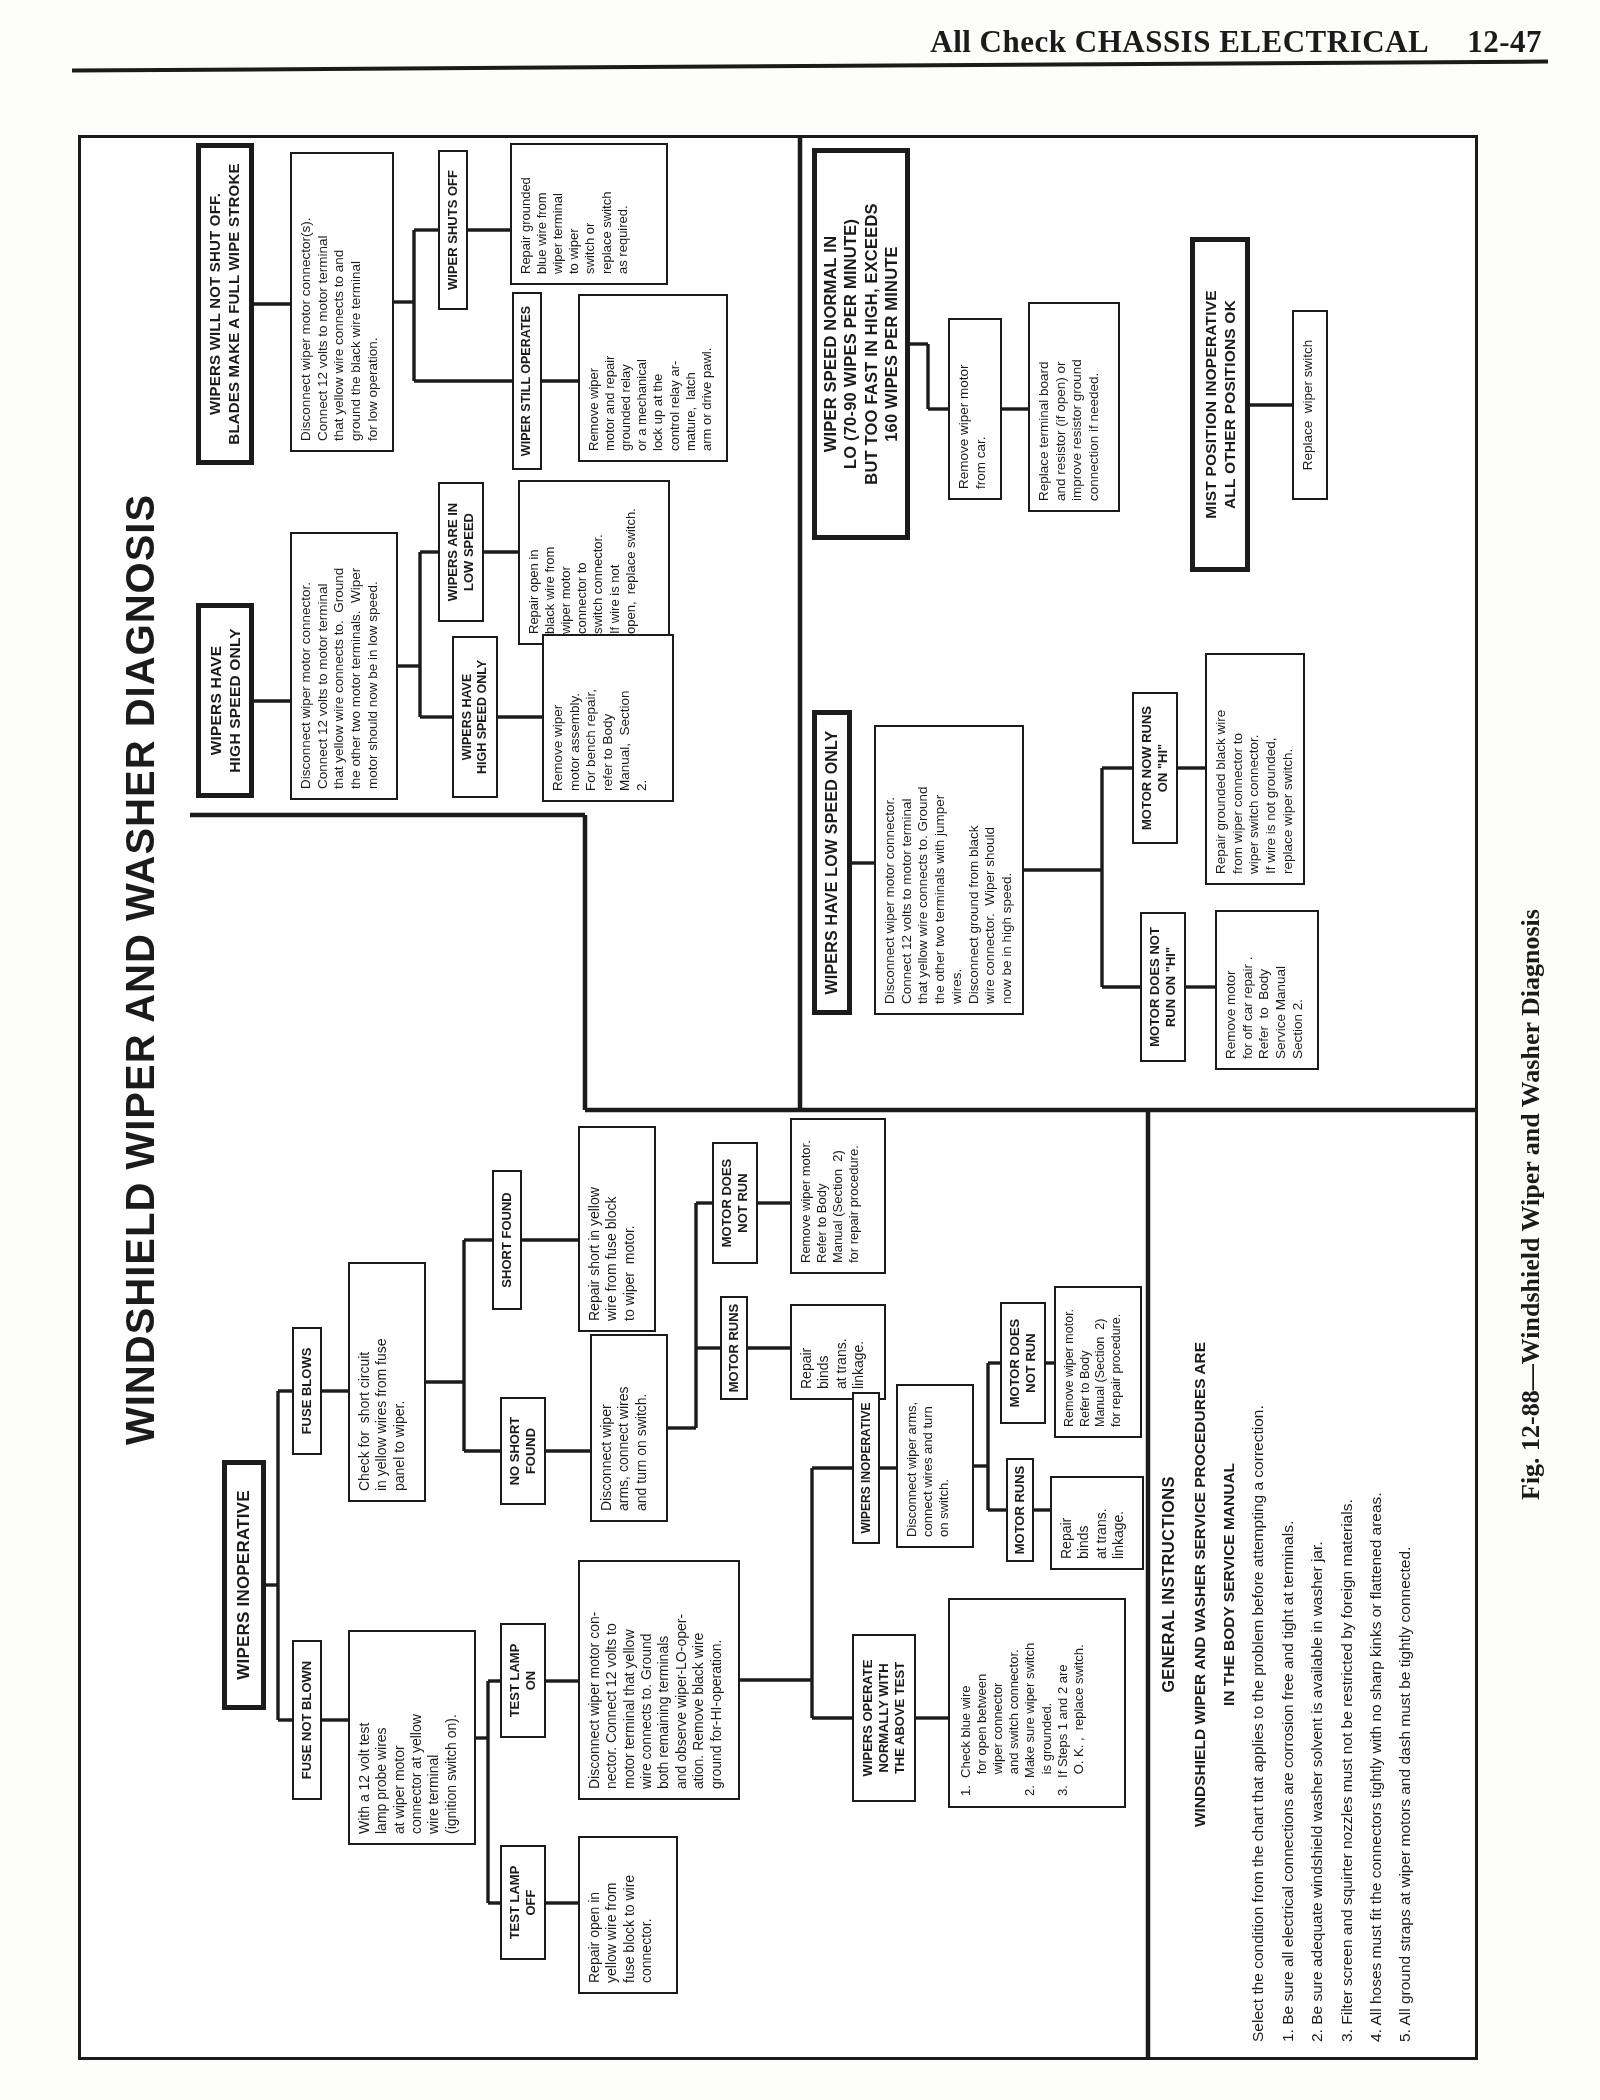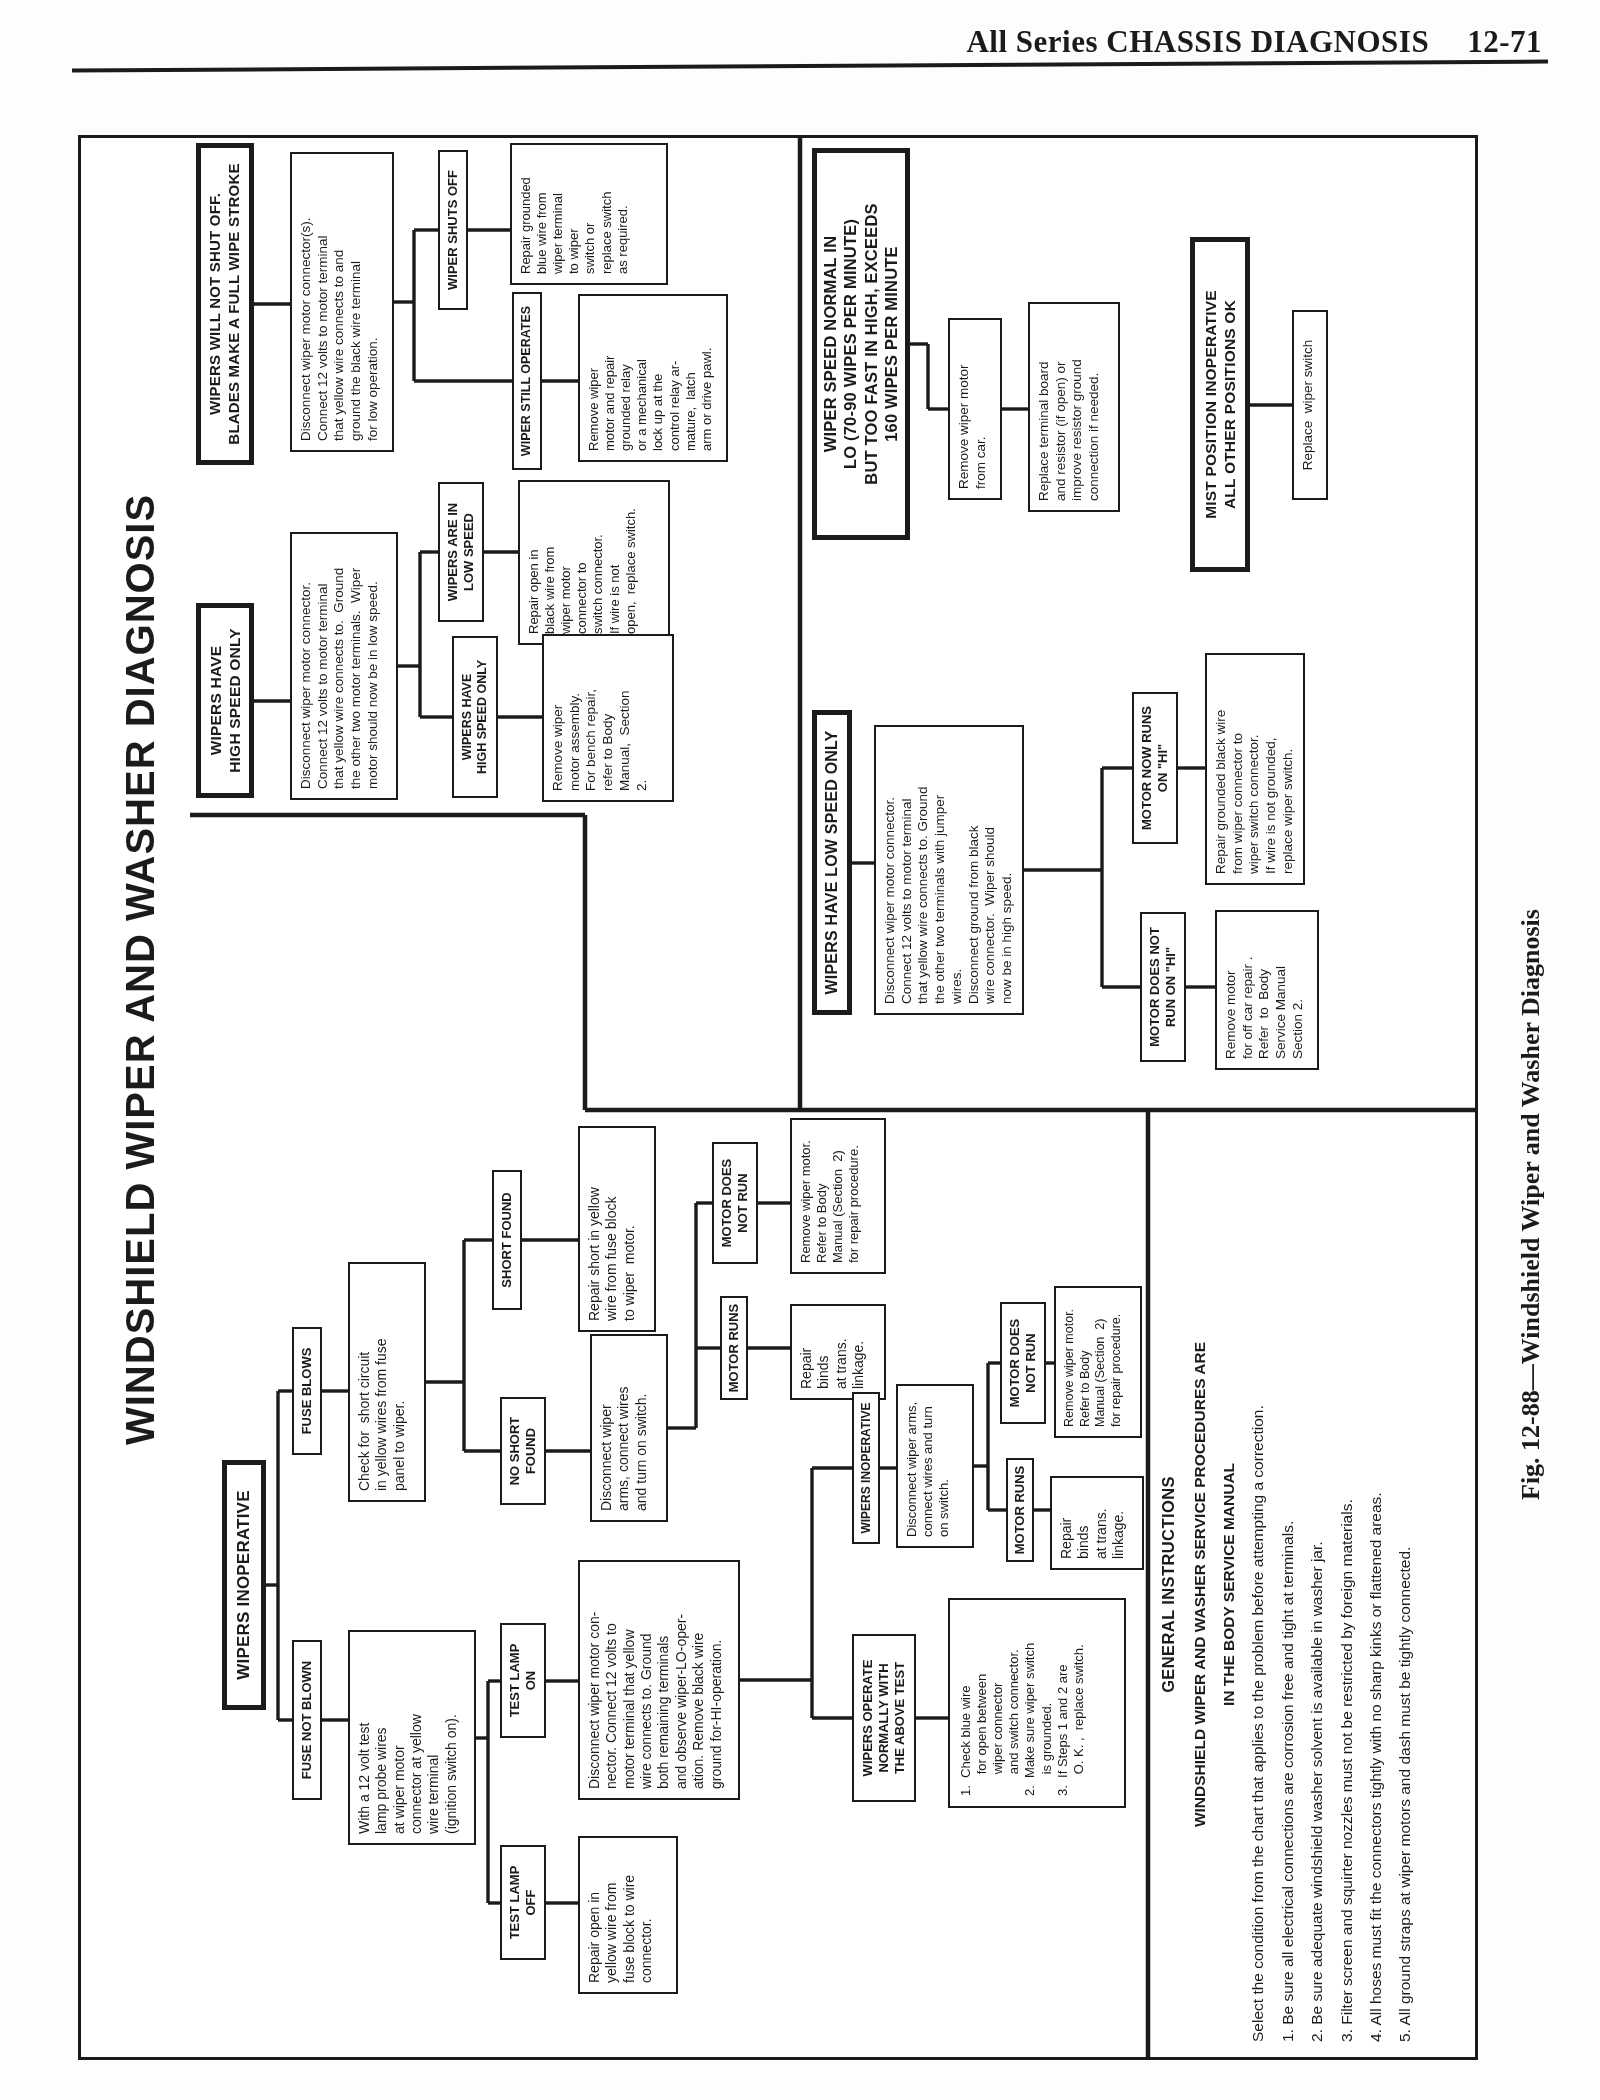--- a/index.html
+++ b/index.html
@@ -38,21 +38,21 @@
   #gi-box{position:absolute;left:58px;top:1158px;width:915px;height:312px;
     font-size:15.5px;line-height:1.25;}
   #gi-box .gi-h{text-align:center;font-weight:700;font-size:16.5px;margin-bottom:11px;letter-spacing:.4px;}
   #gi-box .gi-c{text-align:center;margin-bottom:10px;font-weight:600;}
   #gi-box .gi-l{text-align:left;margin-bottom:10px;}
 </style>
 </head>
 <body>
 
 <div id="page-header">
-  <span>All Series CHASSIS DIAGNOSIS</span><span class="pgnum">12-71</span>
+  <span>All Check CHASSIS ELECTRICAL</span><span class="pgnum">12-47</span>
 </div>
 <div id="header-rule"></div>
 
 <div id="chart-rotated">
   <div id="figure-frame"></div>
   <svg id="wires" width="2100" height="1600">
       <polyline points="515,266 515,278" fill="none" stroke="#1b1b1b" stroke-width="3.4"></polyline>
       <polyline points="380,278 709,278" fill="none" stroke="#1b1b1b" stroke-width="3.4"></polyline>
       <polyline points="380,278 380,292" fill="none" stroke="#1b1b1b" stroke-width="3.4"></polyline>
       <polyline points="709,278 709,292" fill="none" stroke="#1b1b1b" stroke-width="3.4"></polyline>

